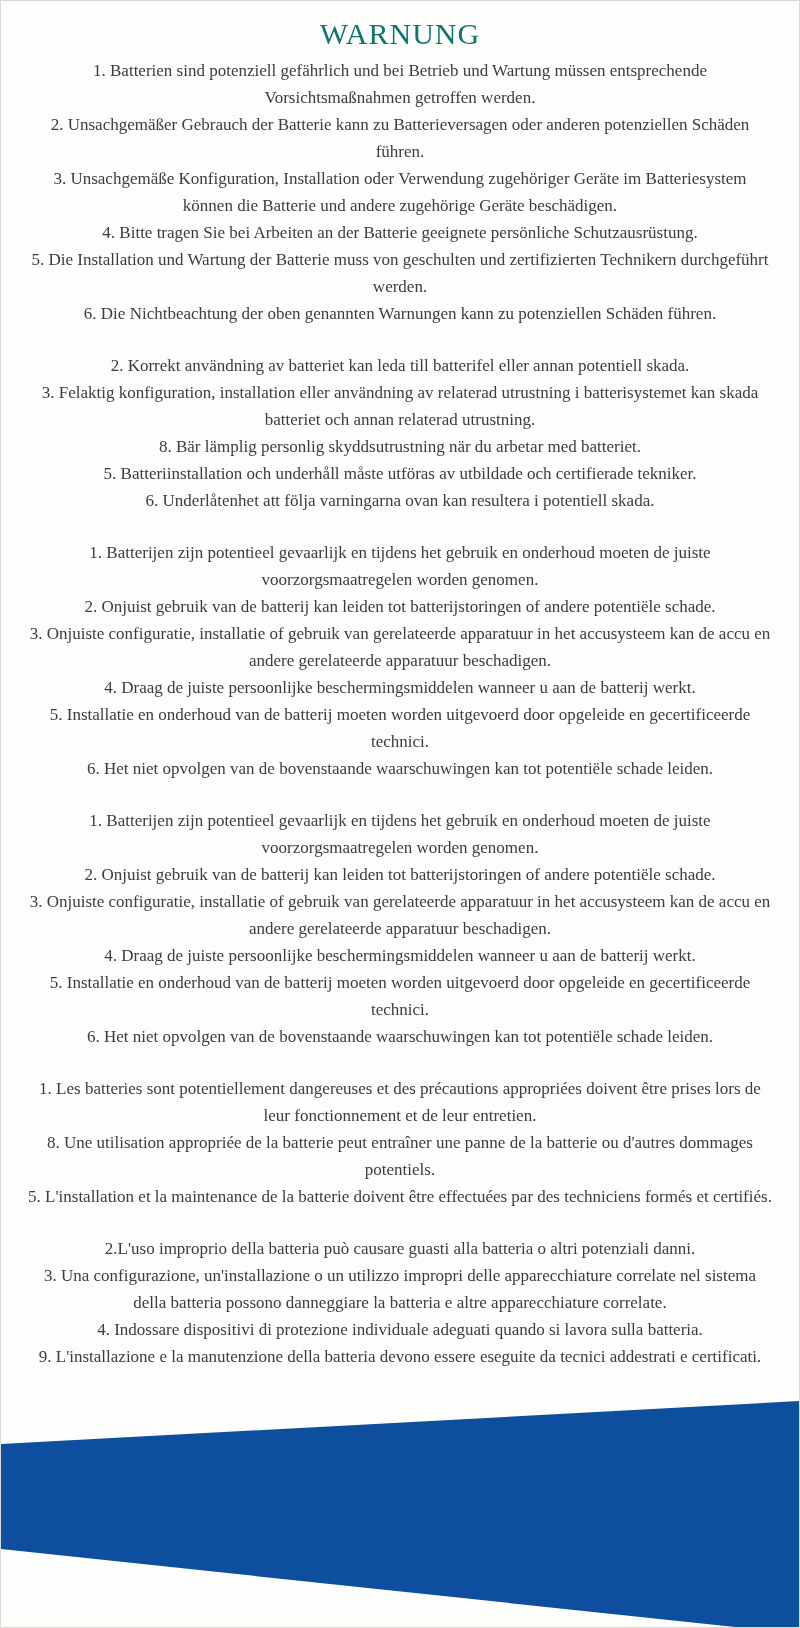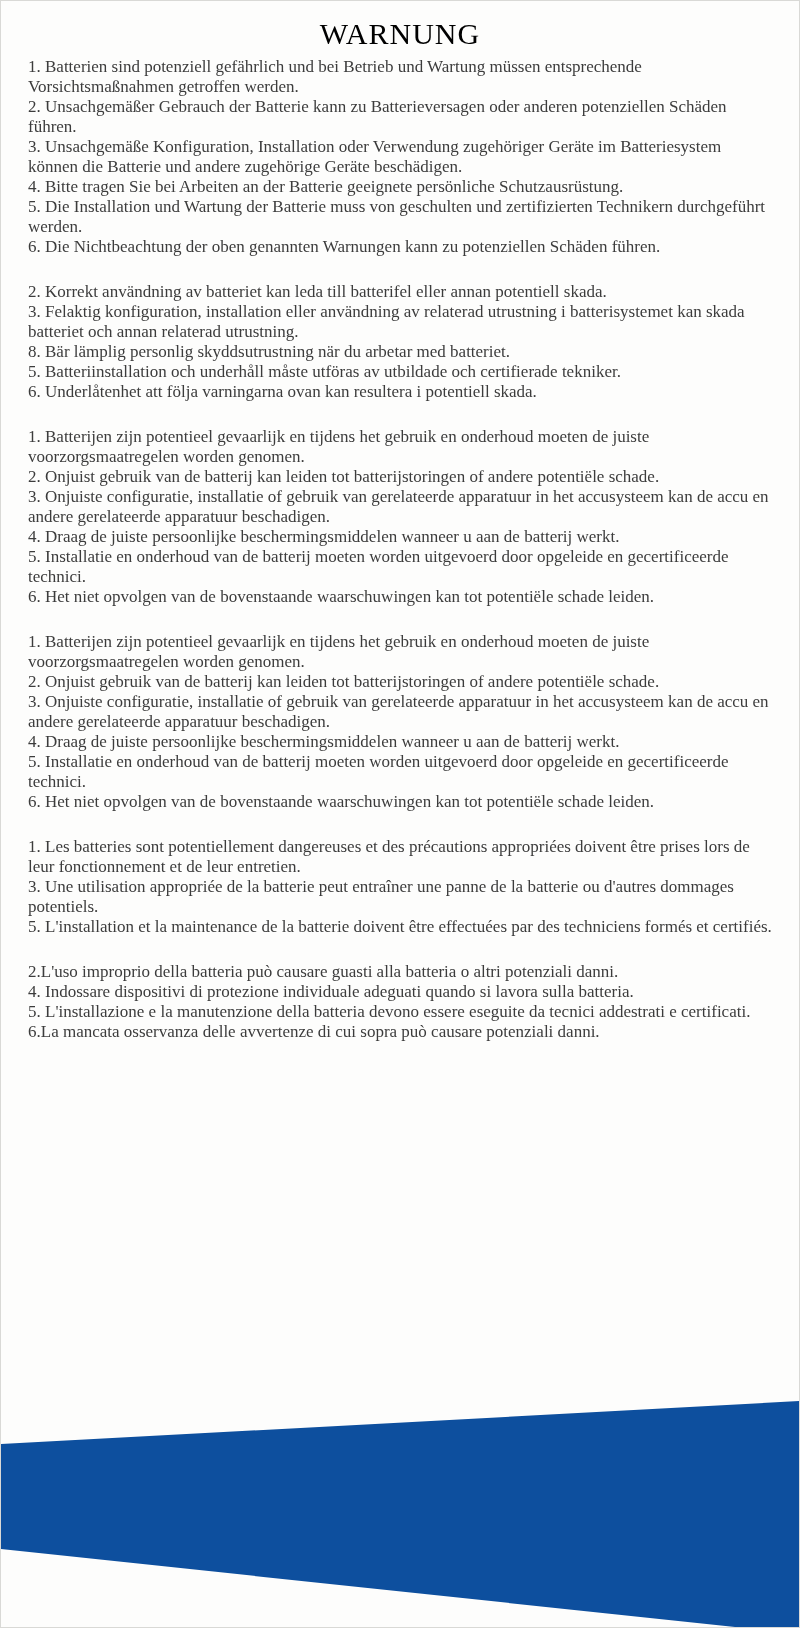--- a/index.html
+++ b/index.html
@@ -17,27 +17,27 @@
     overflow: hidden;
     font-family: "Liberation Serif", "DejaVu Serif", serif;
     color: #3c3c3c;
   }
   .title {
     margin: 16px 0 6px 0;
     text-align: center;
     font-size: 30px;
     font-weight: normal;
     letter-spacing: 1px;
-    color: #000000;
+    color: #0f766e;
   }
   .content {
     padding: 0 27px;
     font-size: 17px;
-    line-height: 20px;
-    text-align: left;
+    line-height: 27px;
+    text-align: center;
   }
   .warning-section {
     margin: 0 0 25px 0;
   }
   .warning-section p {
     margin: 0;
   }
   .bottom-banner {
     position: absolute;
     left: 0;
@@ -80,25 +80,25 @@
       <div class="warning-section">
         <p>1. Batterijen zijn potentieel gevaarlijk en tijdens het gebruik en onderhoud moeten de juiste voorzorgsmaatregelen worden genomen.</p>
         <p>2. Onjuist gebruik van de batterij kan leiden tot batterijstoringen of andere potentiële schade.</p>
         <p>3. Onjuiste configuratie, installatie of gebruik van gerelateerde apparatuur in het accusysteem kan de accu en andere gerelateerde apparatuur beschadigen.</p>
         <p>4. Draag de juiste persoonlijke beschermingsmiddelen wanneer u aan de batterij werkt.</p>
         <p>5. Installatie en onderhoud van de batterij moeten worden uitgevoerd door opgeleide en gecertificeerde technici.</p>
         <p>6. Het niet opvolgen van de bovenstaande waarschuwingen kan tot potentiële schade leiden.</p>
       </div>
       <div class="warning-section">
         <p>1. Les batteries sont potentiellement dangereuses et des précautions appropriées doivent être prises lors de leur fonctionnement et de leur entretien.</p>
-        <p>3. Une utilisation appropriée de la batterie peut entraîner une panne de la batterie ou d'autres dommages potentiels.</p>
+        <p>8. Une utilisation appropriée de la batterie peut entraîner une panne de la batterie ou d'autres dommages potentiels.</p>
         <p>5. L'installation et la maintenance de la batterie doivent être effectuées par des techniciens formés et certifiés.</p>
       </div>
       <div class="warning-section">
         <p>2.L'uso improprio della batteria può causare guasti alla batteria o altri potenziali danni.</p>
+        <p>3. Una configurazione, un'installazione o un utilizzo impropri delle apparecchiature correlate nel sistema della batteria possono danneggiare la batteria e altre apparecchiature correlate.</p>
         <p>4. Indossare dispositivi di protezione individuale adeguati quando si lavora sulla batteria.</p>
-        <p>5. L'installazione e la manutenzione della batteria devono essere eseguite da tecnici addestrati e certificati.</p>
-        <p>6.La mancata osservanza delle avvertenze di cui sopra può causare potenziali danni.</p>
+        <p>9. L'installazione e la manutenzione della batteria devono essere eseguite da tecnici addestrati e certificati.</p>
       </div>
     </div>
 
   <div class="bottom-banner" style="background: rgb(13, 79, 158);"></div>
 </div>
 
 </body></html>

